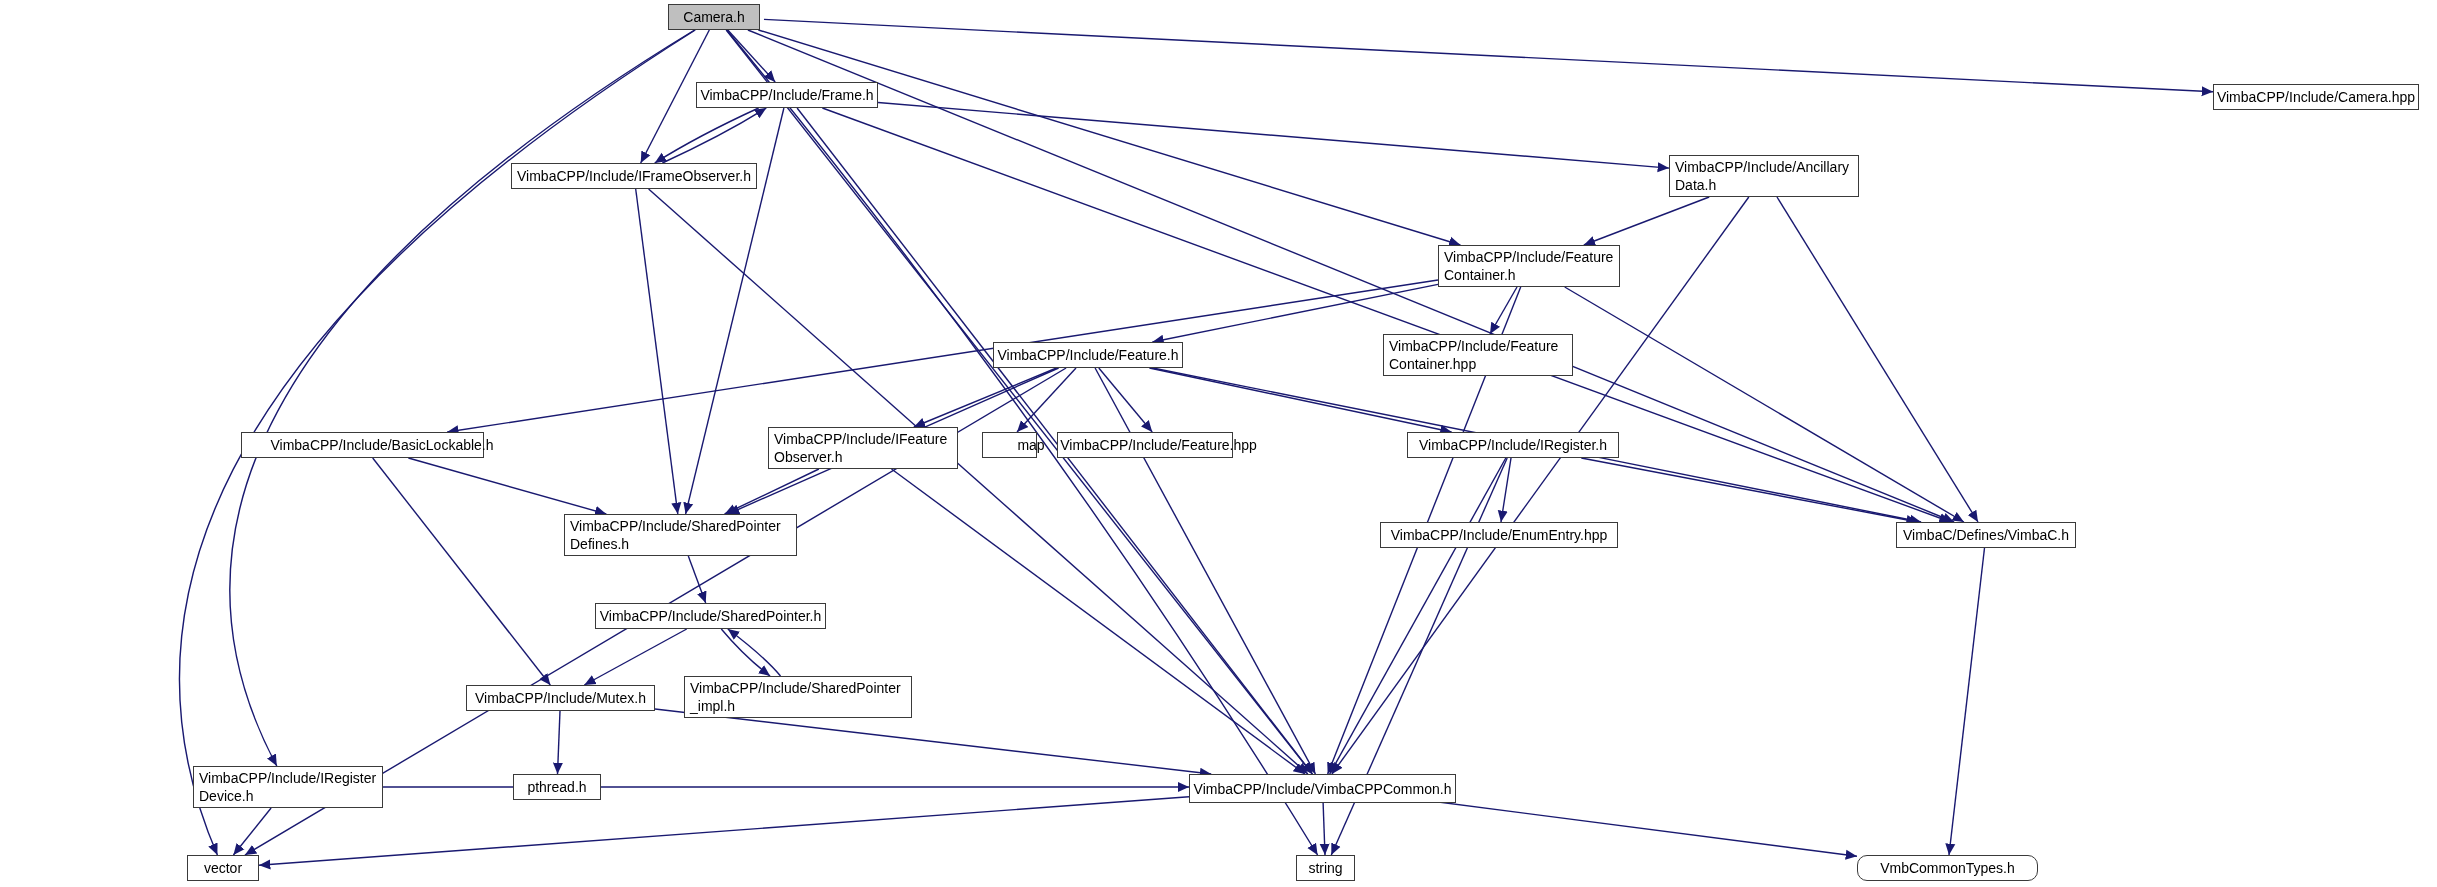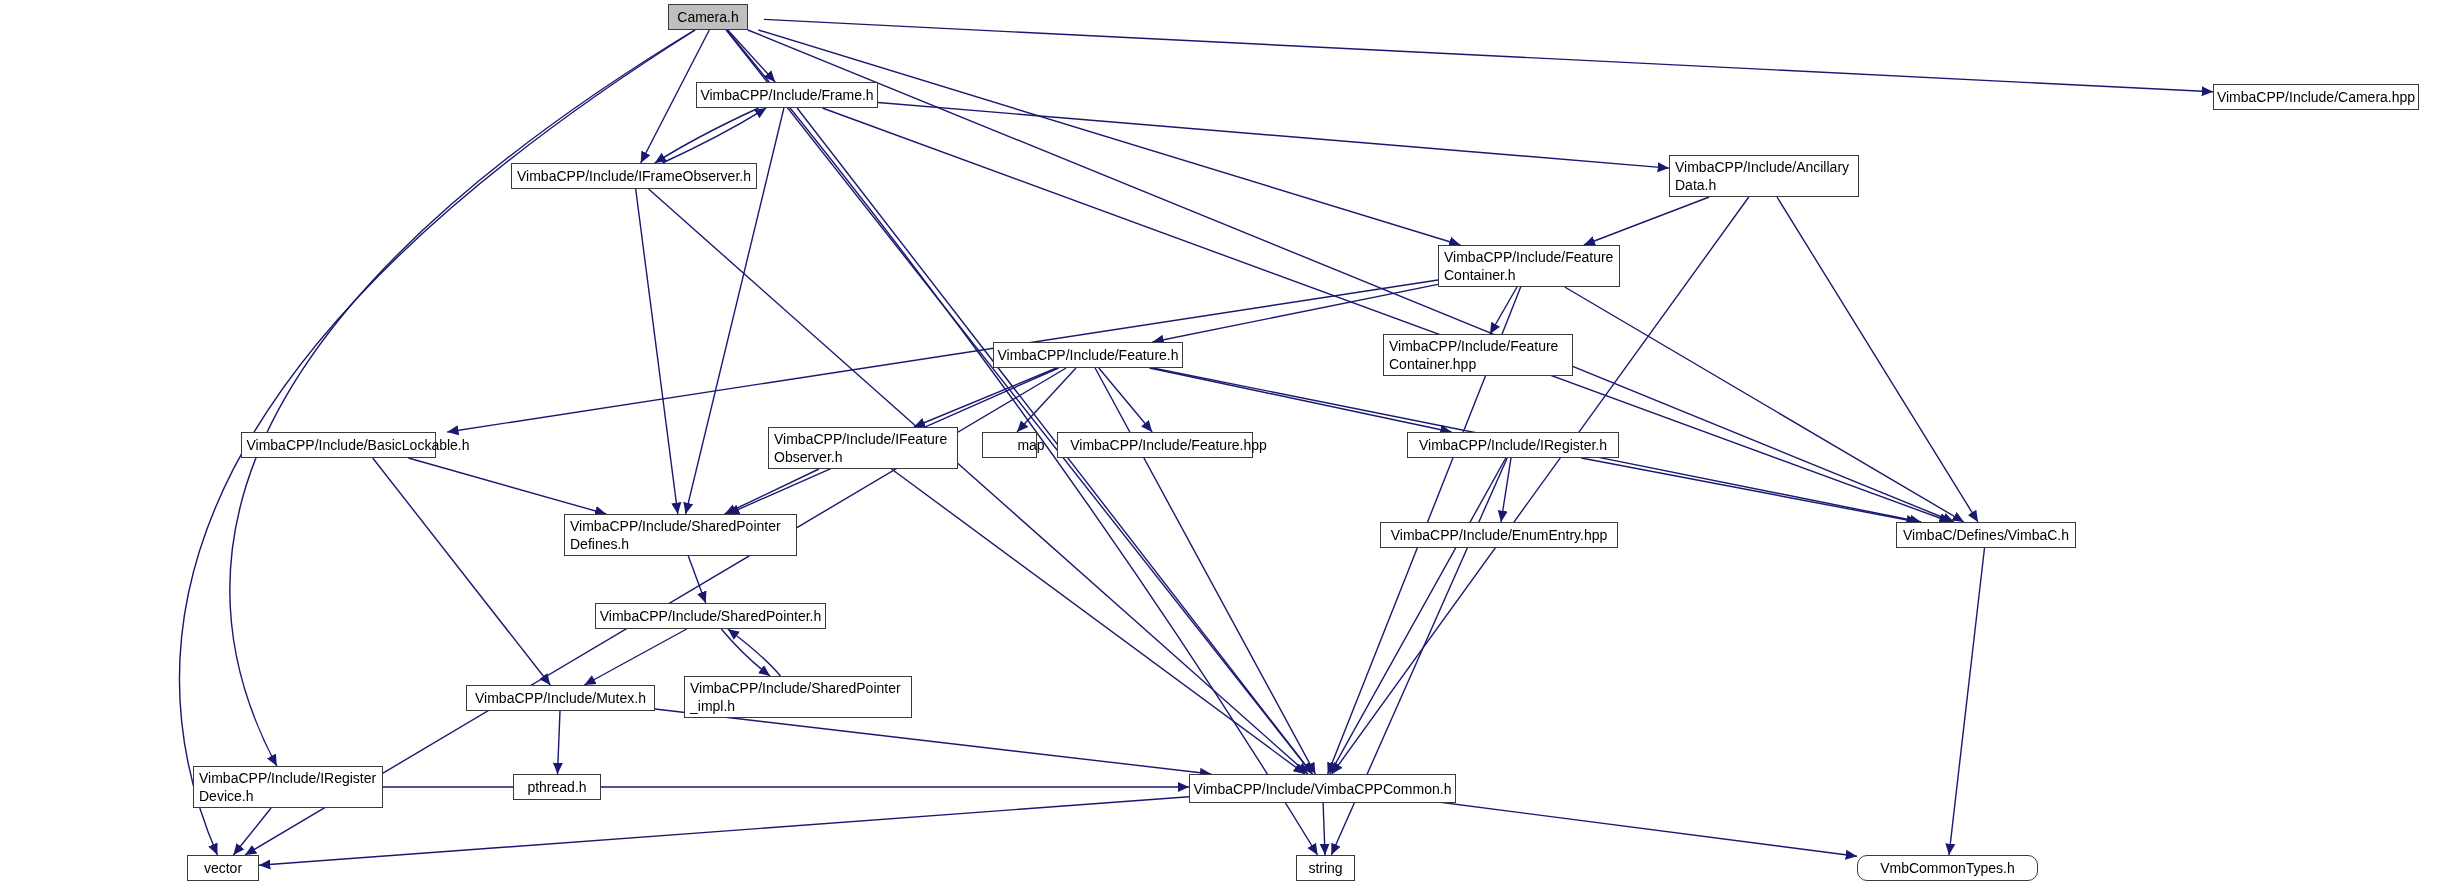--- a/index.html
+++ b/index.html
@@ -91,36 +91,36 @@
         <path d="M655.0,709.0 L1211.2,774.0" class="edge" marker-end="url(#arrow)" data-interactable="false"></path>
         <path d="M271.1,808.0 L233.4,855.0" class="edge" marker-end="url(#arrow)" data-interactable="false"></path>
         <path d="M383.0,787.0 L1189.0,787.0" class="edge" marker-end="url(#arrow)" data-interactable="false"></path>
         <path d="M1422.8,800.0 L1857.0,856.3" class="edge" marker-end="url(#arrow)" data-interactable="false"></path>
         <path d="M1323.0,800.0 L1325.0,855.0" class="edge" marker-end="url(#arrow)" data-interactable="false"></path>
         <path d="M1189.0,796.8 L259.0,865.3" class="edge" marker-end="url(#arrow)" data-interactable="false"></path>
         <path d="M1984.5,548.0 L1949.0,855.0" class="edge" marker-end="url(#arrow)" data-interactable="false"></path>
       </g>
   </svg>
   <div id="node-layer" data-interactable="false">
-      <div class="node root" data-interactable="false" style="left: 668px; top: 4px; width: 80px; height: 26px;">Camera.h</div>
+      <div class="node root" data-interactable="false" style="left: 668px; top: 4px; width: 92px; height: 26px;">Camera.h</div>
       <div class="node" data-interactable="true" style="left: 2213px; top: 84px; width: 206px; height: 26px;">VimbaCPP/Include/Camera.hpp</div>
       <div class="node" data-interactable="true" style="left: 696px; top: 82px; width: 182px; height: 26px;">VimbaCPP/Include/Frame.h</div>
       <div class="node" data-interactable="true" style="left: 511px; top: 163px; width: 246px; height: 26px;">VimbaCPP/Include/IFrameObserver.h</div>
       <div class="node multiline" data-interactable="true" style="left: 1669px; top: 155px; width: 190px; height: 42px;">VimbaCPP/Include/Ancillary
 Data.h</div>
       <div class="node multiline" data-interactable="true" style="left: 1438px; top: 245px; width: 182px; height: 42px;">VimbaCPP/Include/Feature
 Container.h</div>
       <div class="node multiline" data-interactable="true" style="left: 1383px; top: 334px; width: 190px; height: 42px;">VimbaCPP/Include/Feature
 Container.hpp</div>
       <div class="node" data-interactable="true" style="left: 993px; top: 342px; width: 190px; height: 26px;">VimbaCPP/Include/Feature.h</div>
-      <div class="node" data-interactable="true" style="left: 241px; top: 432px; width: 195px; height: 26px; padding-left: 44px;">VimbaCPP/Include/BasicLockable.h</div>
+      <div class="node" data-interactable="true" style="left: 241px; top: 432px; width: 243px; height: 26px; padding-left: 44px;">VimbaCPP/Include/BasicLockable.h</div>
       <div class="node multiline" data-interactable="true" style="left: 768px; top: 427px; width: 190px; height: 42px;">VimbaCPP/Include/IFeature
 Observer.h</div>
       <div class="node" data-interactable="false" style="left: 982px; top: 432px; width: 33px; height: 26px; padding-left: 48px;">map</div>
-      <div class="node" data-interactable="true" style="left: 1057px; top: 432px; width: 196px; height: 26px; padding-left: 32px;">VimbaCPP/Include/Feature.hpp</div>
+      <div class="node" data-interactable="true" style="left: 1057px; top: 432px; width: 176px; height: 26px; padding-left: 32px;">VimbaCPP/Include/Feature.hpp</div>
       <div class="node" data-interactable="true" style="left: 1407px; top: 432px; width: 212px; height: 26px;">VimbaCPP/Include/IRegister.h</div>
       <div class="node" data-interactable="true" style="left: 1380px; top: 522px; width: 238px; height: 26px;">VimbaCPP/Include/EnumEntry.hpp</div>
       <div class="node" data-interactable="true" style="left: 1896px; top: 522px; width: 180px; height: 26px;">VimbaC/Defines/VimbaC.h</div>
       <div class="node multiline" data-interactable="true" style="left: 564px; top: 514px; width: 233px; height: 42px;">VimbaCPP/Include/SharedPointer
 Defines.h</div>
       <div class="node" data-interactable="true" style="left: 595px; top: 603px; width: 231px; height: 26px;">VimbaCPP/Include/SharedPointer.h</div>
       <div class="node" data-interactable="true" style="left: 466px; top: 685px; width: 189px; height: 26px;">VimbaCPP/Include/Mutex.h</div>
       <div class="node multiline" data-interactable="true" style="left: 684px; top: 676px; width: 228px; height: 42px;">VimbaCPP/Include/SharedPointer
 _impl.h</div>
       <div class="node" data-interactable="false" style="left: 513px; top: 774px; width: 88px; height: 26px;">pthread.h</div>

